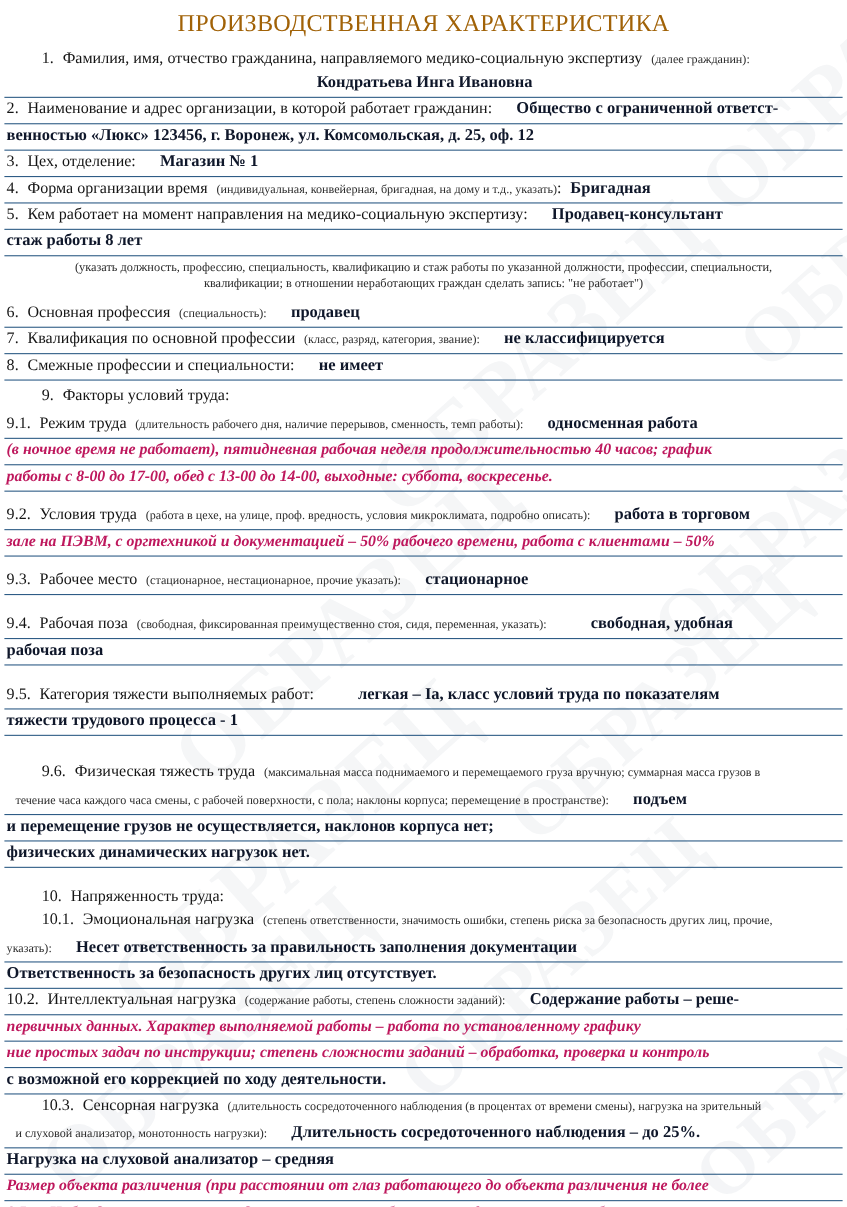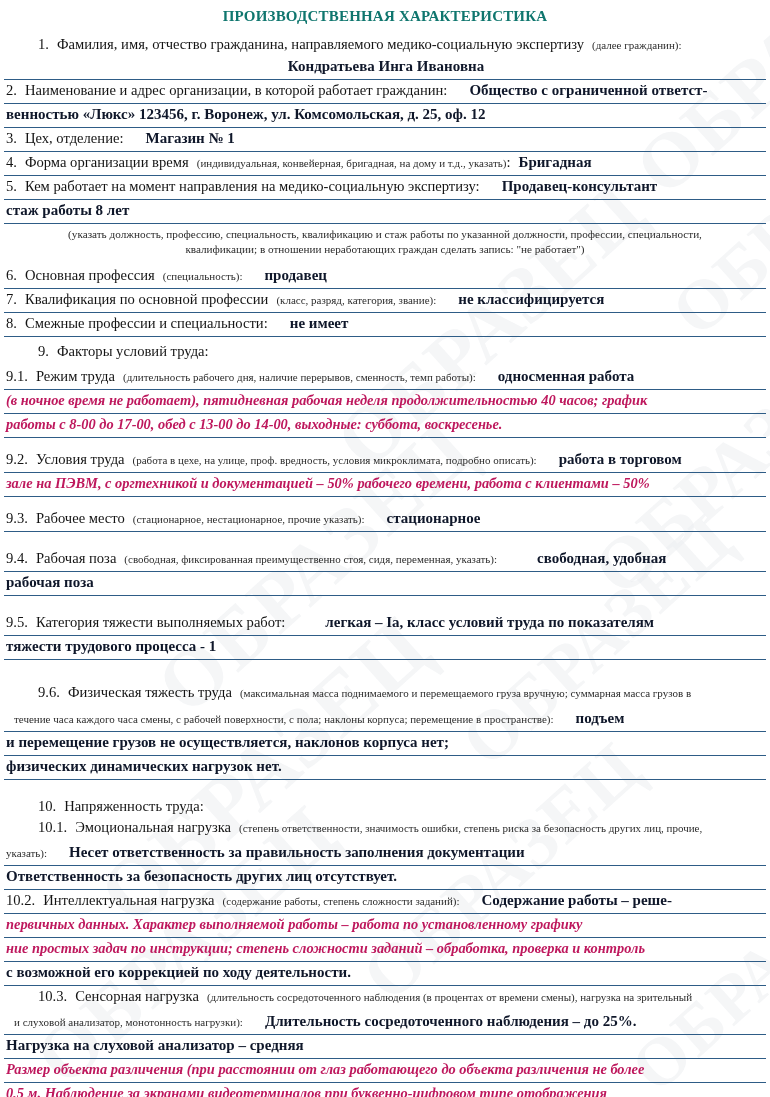--- a/index.html
+++ b/index.html
@@ -37,26 +37,26 @@
     letter-spacing: 2px;
     transform: rotate(-42deg);
     transform-origin: center center;
   }
 
   
   .doc-title {
     position: relative;
     z-index: 2;
     text-align: center;
-    font-size: 15px;
-    font-weight: bold;
+    font-size: 22px;
+    font-weight: normal;
     letter-spacing: .2px;
     padding-top: 8px;
     padding-bottom: 9px;
-    color: #0f766e;
+    color: #a16207;
   }
 
   
   .field-block {
     position: relative;
     z-index: 2;
   }
   .line {
     position: relative;
     z-index: 2;

